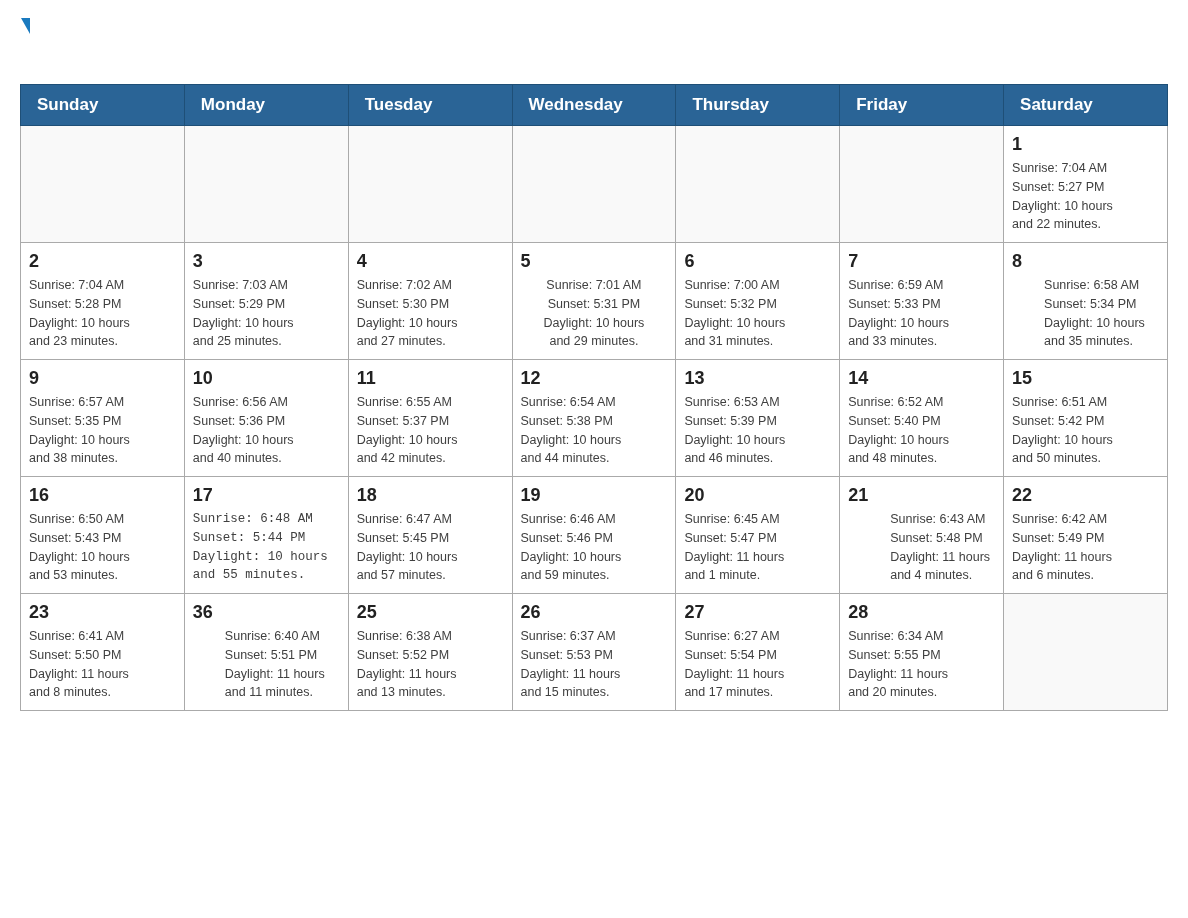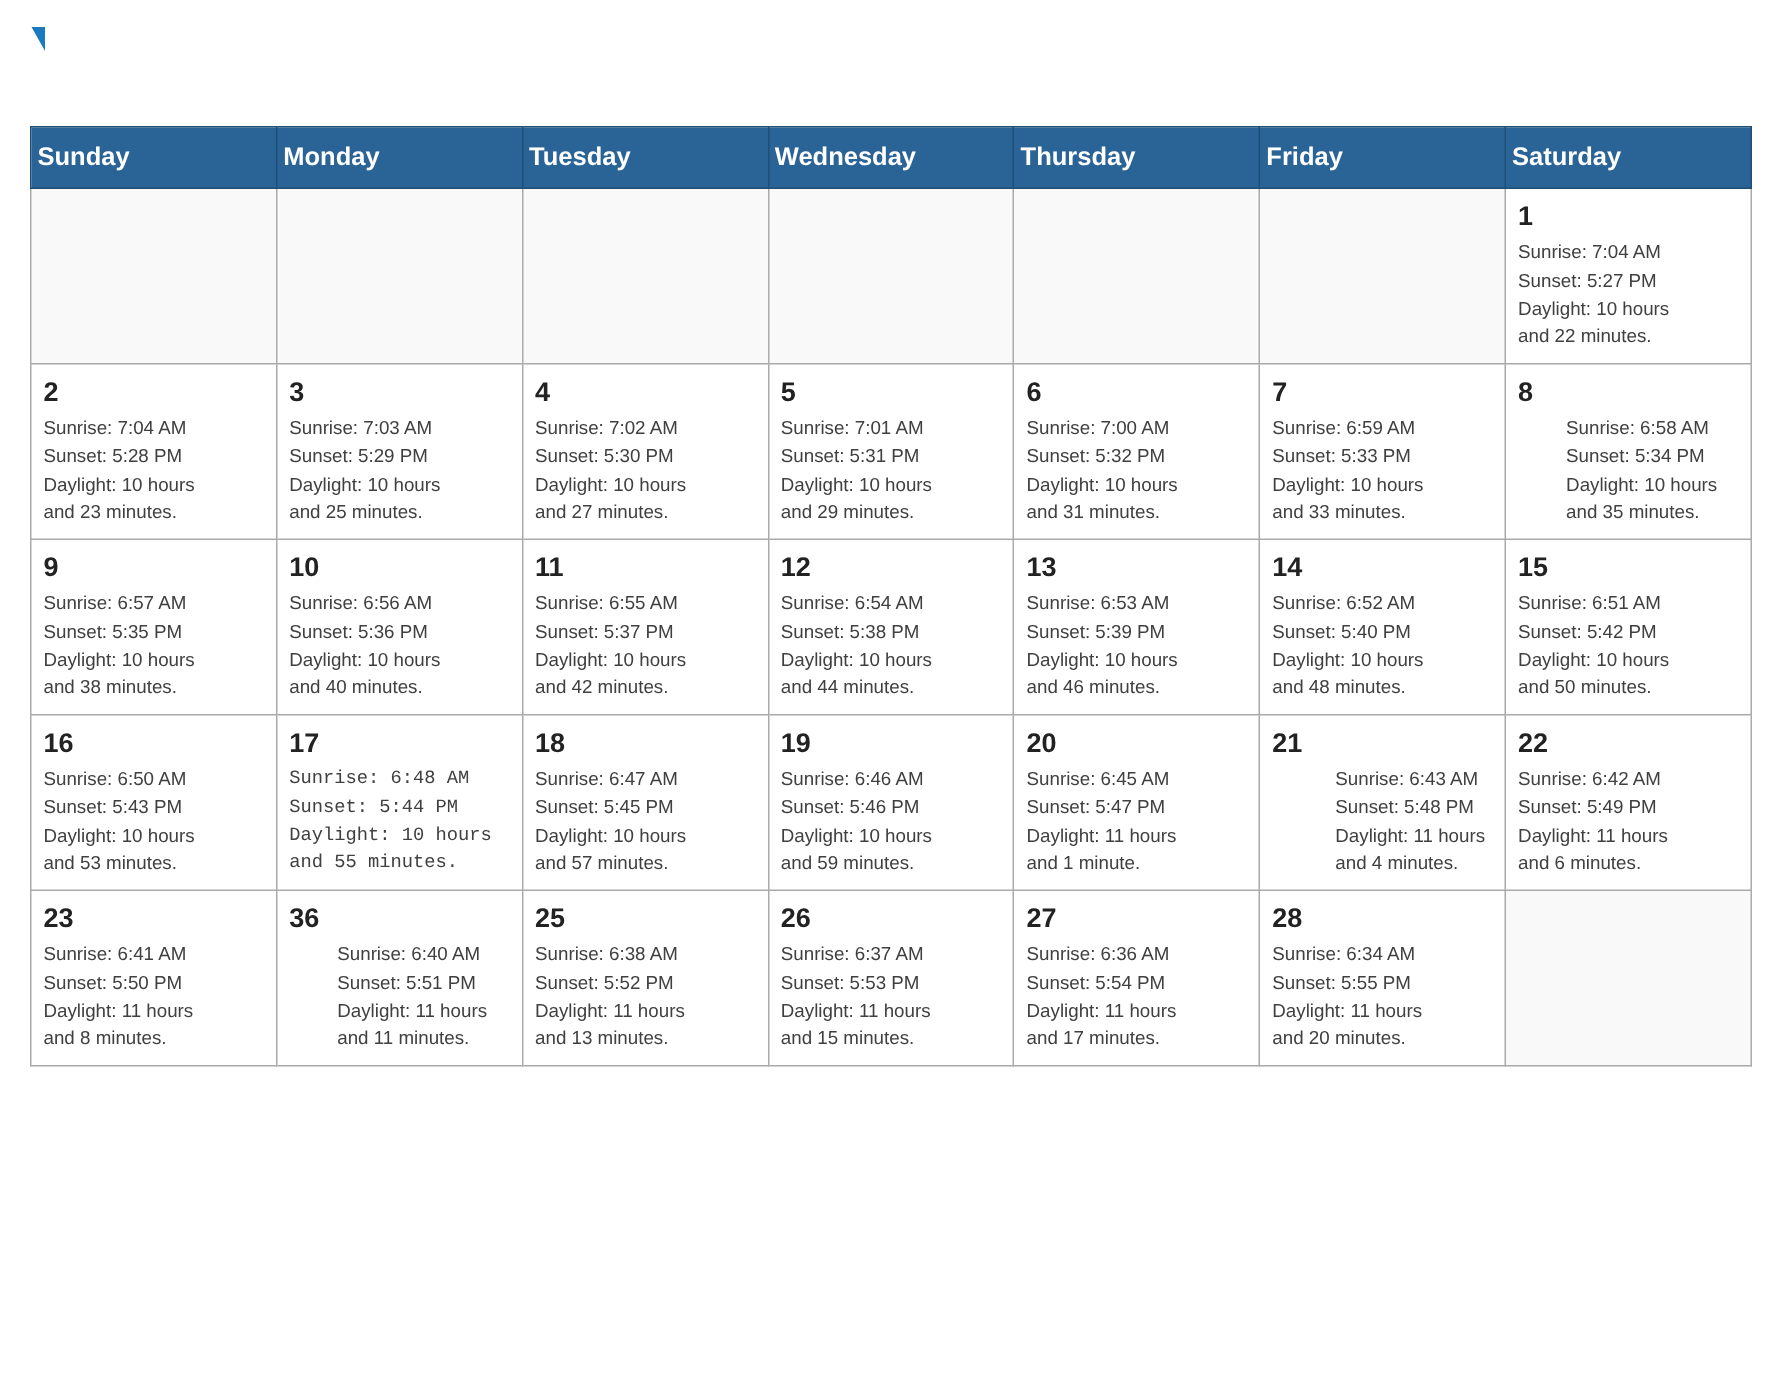--- a/index.html
+++ b/index.html
@@ -36,21 +36,21 @@
       color: #444;
       margin-top: 4px;
     }
     .calendar {
       width: 100%;
       border-collapse: collapse;
     }
     .calendar th {
       background: #2a6496;
       color: #fff;
-      padding: 10px 4px;
+      padding: 10px 16px;
       font-size: 17px;
       font-weight: bold;
       text-align: left;
       border: 1px solid #1e4f77;
     }
     .calendar td {
       border: 1px solid #aaa;
       vertical-align: top;
       padding: 8px;
       width: calc(100% / 7);
@@ -164,21 +164,21 @@
         </td>
         <td>
           <span class="day-number">4</span>
           <div class="day-info" style="white-space: pre-line;">Sunrise: 7:02 AM
 Sunset: 5:30 PM
 Daylight: 10 hours
 and 27 minutes.</div>
         </td>
         <td>
           <span class="day-number">5</span>
-          <div class="day-info" style="white-space: pre-line;">Sunrise: 7:01 AM
+          <div class="day-info" style="white-space: pre-line; text-align: center;">Sunrise: 7:01 AM
 Sunset: 5:31 PM
 Daylight: 10 hours
 and 29 minutes.</div>
         </td>
         <td>
           <span class="day-number">6</span>
           <div class="day-info" style="white-space: pre-line;">Sunrise: 7:00 AM
 Sunset: 5:32 PM
 Daylight: 10 hours
 and 31 minutes.</div>
@@ -324,21 +324,21 @@
         </td>
         <td>
           <span class="day-number">26</span>
           <div class="day-info" style="white-space: pre-line;">Sunrise: 6:37 AM
 Sunset: 5:53 PM
 Daylight: 11 hours
 and 15 minutes.</div>
         </td>
         <td>
           <span class="day-number">27</span>
-          <div class="day-info" style="white-space: pre-line;">Sunrise: 6:36 AM
+          <div class="day-info" style="white-space: pre-line;">Sunrise: 6:27 AM
 Sunset: 5:54 PM
 Daylight: 11 hours
 and 17 minutes.</div>
         </td>
         <td>
           <span class="day-number">28</span>
           <div class="day-info" style="white-space: pre-line;">Sunrise: 6:34 AM
 Sunset: 5:55 PM
 Daylight: 11 hours
 and 20 minutes.</div>

